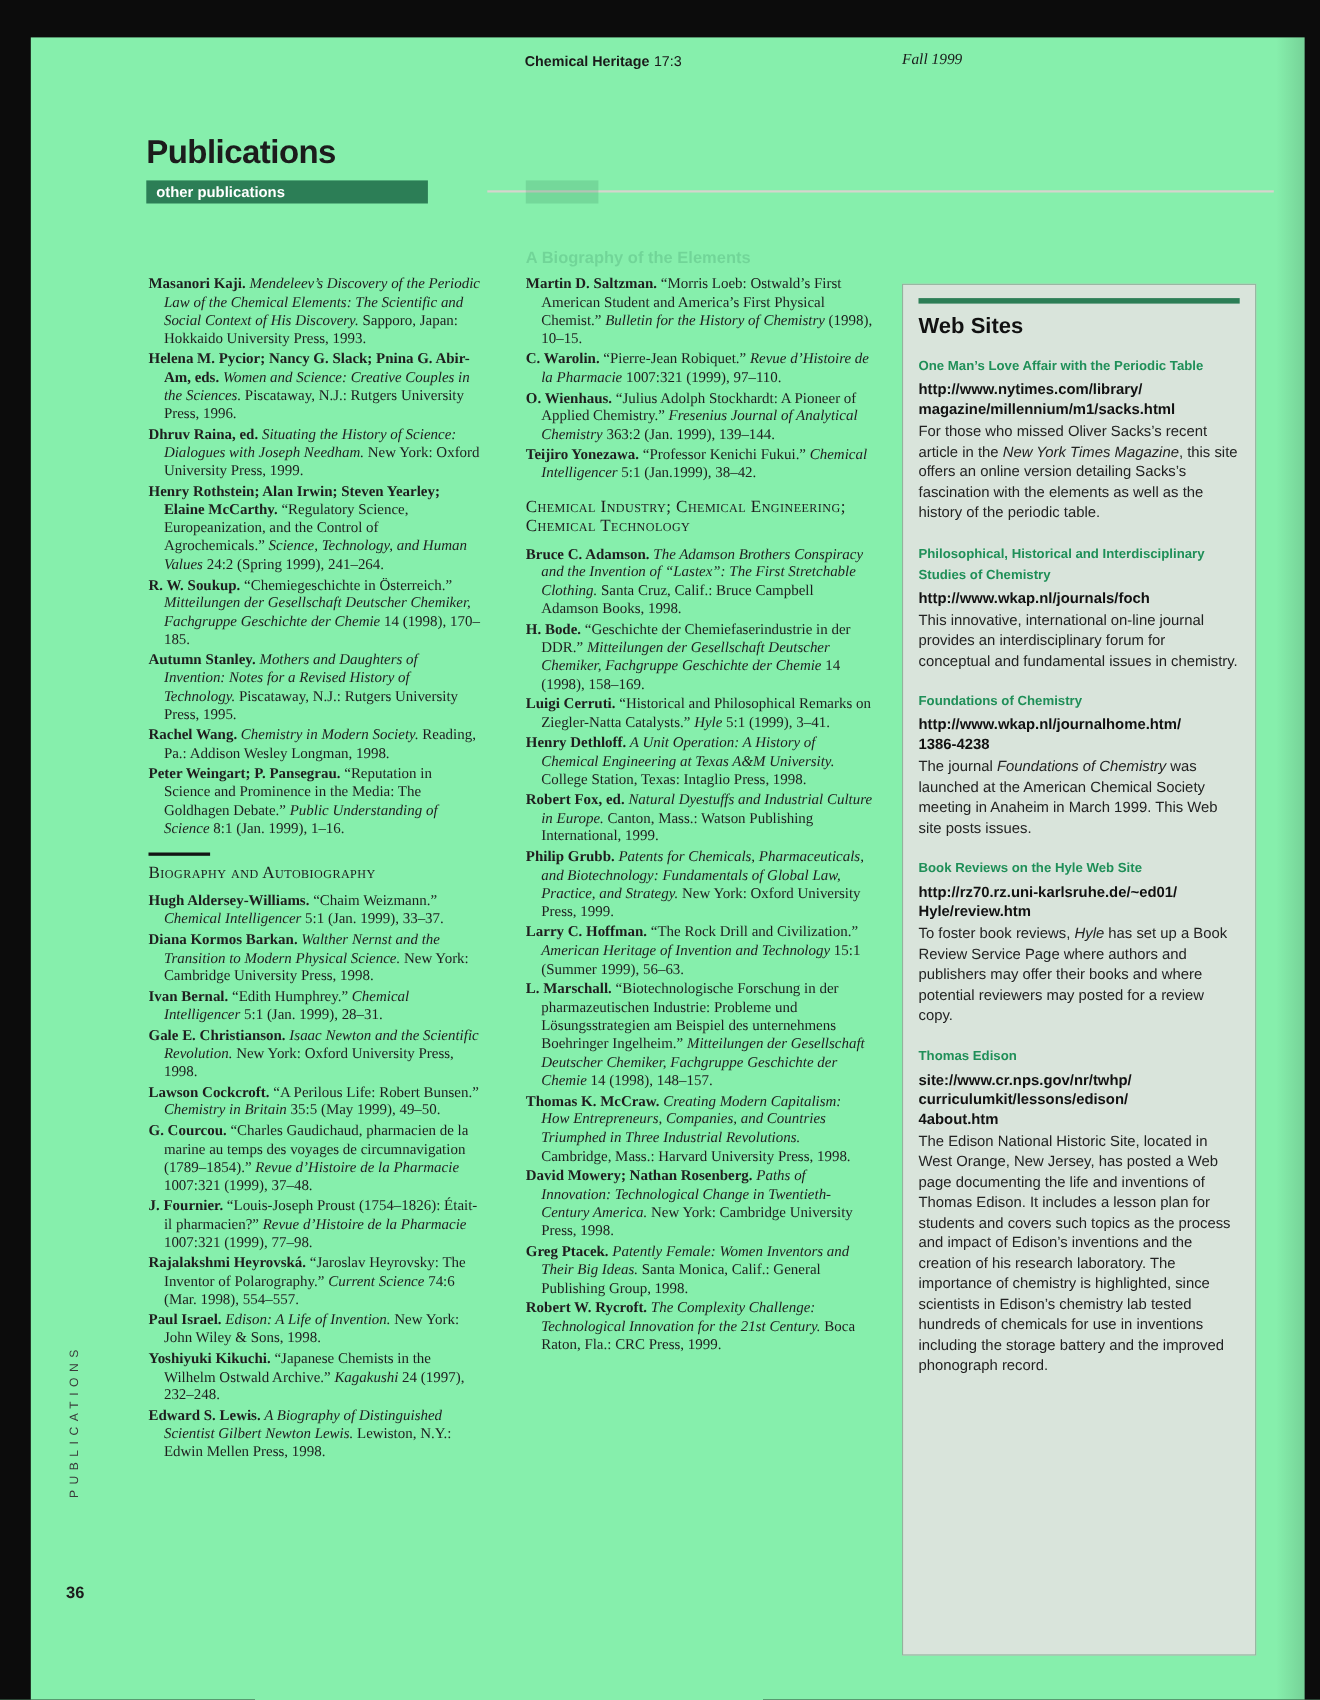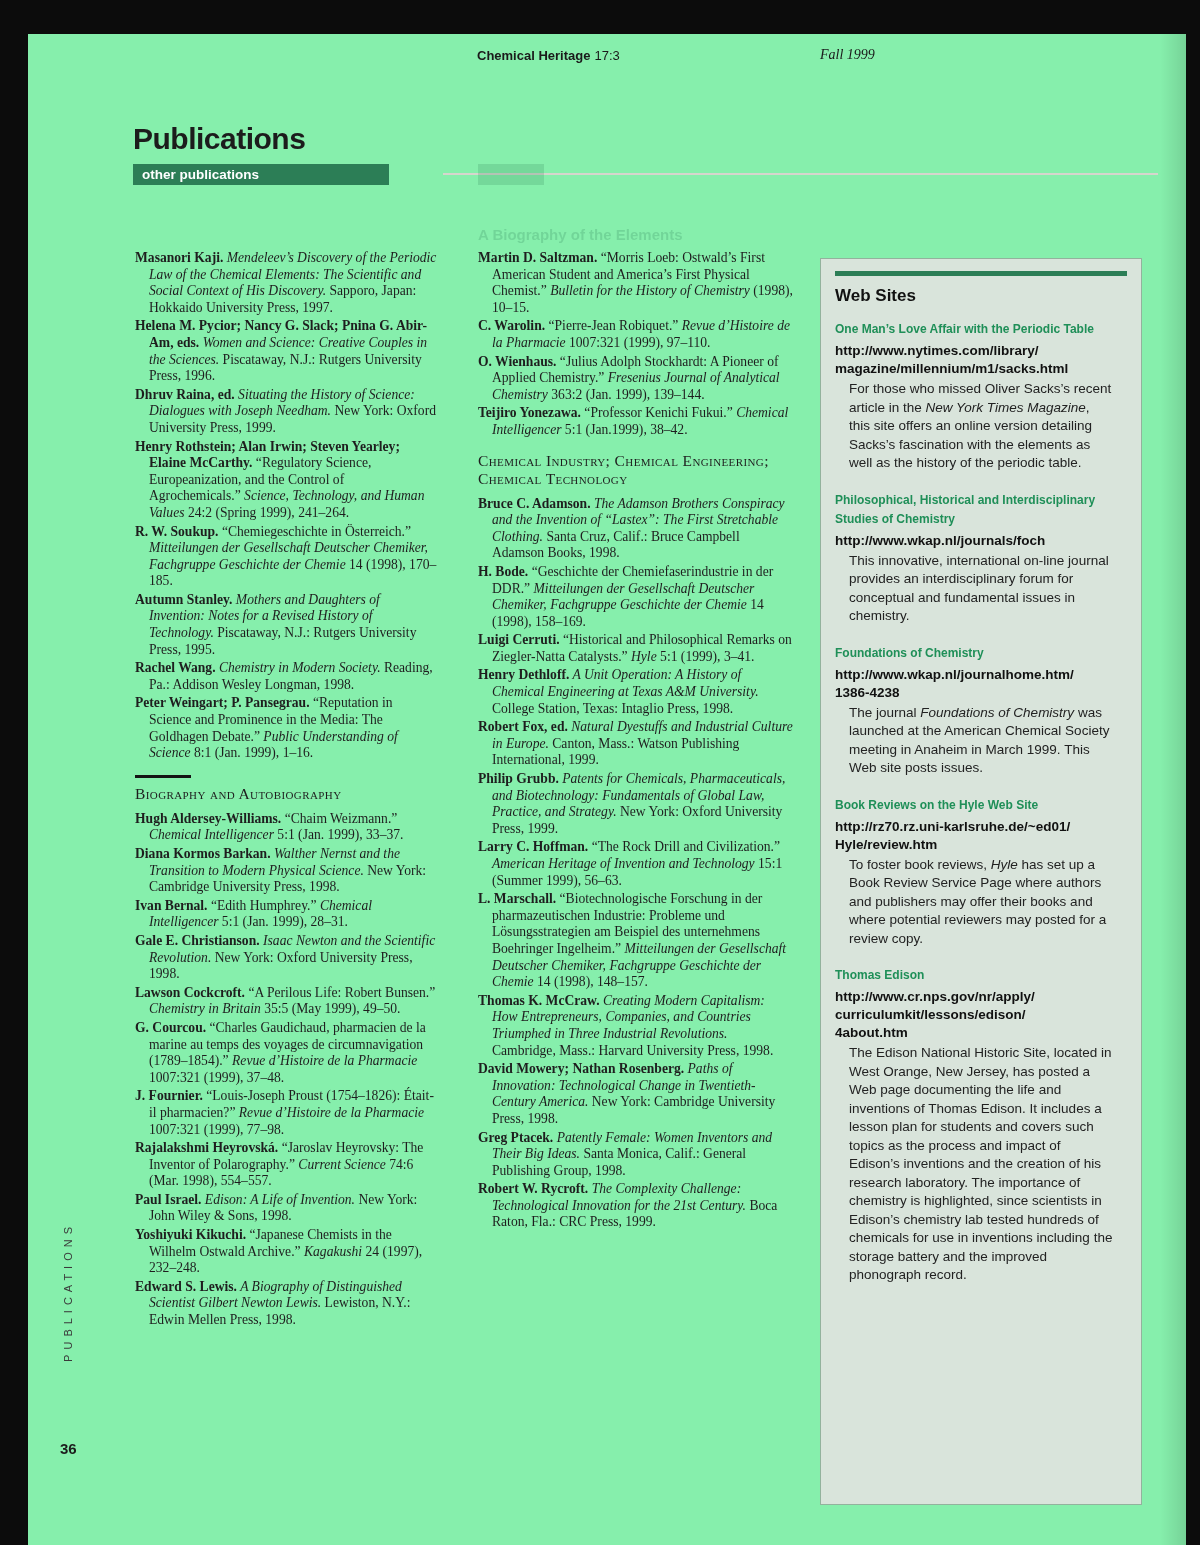--- a/index.html
+++ b/index.html
@@ -35,26 +35,26 @@
   .seg-i{font-style:italic;}
   .sec-head{margin:13px 0 8px;}
   .sec-rule{width:56px;height:3px;background:#141414;margin:0 0 7px;}
   .sec-title{font-variant:small-caps;font-size:15.5px;letter-spacing:0.4px;line-height:18px;}
 
   
   .sidebar{position:absolute;left:792px;top:224px;width:322px;height:1247px;box-sizing:border-box;
     background:#d9e4db;border:1px solid #93b29d;padding:10px 14px;
     font-family:"Liberation Sans",sans-serif;}
   .sidebar-rule{height:5px;background:#2c7e56;margin:2px 0 10px;}
-  .sidebar-heading{margin:0 0 14px;font-size:17px;font-weight:bold;color:#111;}
+  .sidebar-heading{margin:0 0 14px;font-size:20px;font-weight:bold;color:#111;}
   .web-entry{margin-bottom:18px;}
   .web-title{color:#1f8f58;font-weight:bold;font-size:12px;line-height:19px;
     margin:14px 0 3px;}
   .web-url{font-weight:bold;font-size:13.5px;line-height:18px;color:#111;word-break:break-all;}
-  .web-body{font-size:13.5px;line-height:18.5px;margin:2px 14px 0;color:#222;}
+  .web-body{font-size:13.5px;line-height:18.5px;margin:2px 0 0;color:#222;}
 
   
   .vertical-label{position:absolute;left:34px;top:1188px;writing-mode:vertical-rl;
     transform:rotate(180deg);font-family:"Liberation Sans",sans-serif;font-size:11px;
     letter-spacing:5px;color:#3a3a3a;}
   .page-number{position:absolute;left:32px;top:1406px;font-family:"Liberation Sans",sans-serif;
     font-weight:bold;font-size:15px;color:#1c1c1c;}
 </style>
 </head>
 <body>
@@ -68,21 +68,21 @@
 
   <h1 class="title">Publications</h1>
   <div class="green-tab">
     <span>other publications</span>
   </div>
   <div class="tab-rule"></div>
   <div class="ghost-bar"></div>
   <div class="ghost-heading">A Biography of the Elements</div>
 
   <div class="col col-left">
-      <p class="entry"><span class="seg-b">Masanori Kaji.</span><span class="seg-i"> Mendeleev’s Discovery of the Periodic Law of the Chemical Elements: The Scientific and Social Context of His Discovery.</span><span class="seg-r"> Sapporo, Japan: Hokkaido University Press, 1997.</span></p>
+      <p class="entry"><span class="seg-b">Masanori Kaji.</span><span class="seg-i"> Mendeleev’s Discovery of the Periodic Law of the Chemical Elements: The Scientific and Social Context of His Discovery.</span><span class="seg-r"> Sapporo, Japan: Hokkaido University Press, 1993.</span></p>
       <p class="entry"><span class="seg-b">Helena M. Pycior; Nancy G. Slack; Pnina G. Abir-Am, eds.</span><span class="seg-i"> Women and Science: Creative Couples in the Sciences.</span><span class="seg-r"> Piscataway, N.J.: Rutgers University Press, 1996.</span></p>
       <p class="entry"><span class="seg-b">Dhruv Raina, ed.</span><span class="seg-i"> Situating the History of Science: Dialogues with Joseph Needham.</span><span class="seg-r"> New York: Oxford University Press, 1999.</span></p>
       <p class="entry"><span class="seg-b">Henry Rothstein; Alan Irwin; Steven Yearley; Elaine McCarthy.</span><span class="seg-r"> “Regulatory Science, Europeanization, and the Control of Agrochemicals.”</span><span class="seg-i"> Science, Technology, and Human Values</span><span class="seg-r"> 24:2 (Spring 1999), 241–264.</span></p>
       <p class="entry"><span class="seg-b">R. W. Soukup.</span><span class="seg-r"> “Chemiegeschichte in Österreich.”</span><span class="seg-i"> Mitteilungen der Gesellschaft Deutscher Chemiker, Fachgruppe Geschichte der Chemie</span><span class="seg-r"> 14 (1998), 170–185.</span></p>
       <p class="entry"><span class="seg-b">Autumn Stanley.</span><span class="seg-i"> Mothers and Daughters of Invention: Notes for a Revised History of Technology.</span><span class="seg-r"> Piscataway, N.J.: Rutgers University Press, 1995.</span></p>
       <p class="entry"><span class="seg-b">Rachel Wang.</span><span class="seg-i"> Chemistry in Modern Society.</span><span class="seg-r"> Reading, Pa.: Addison Wesley Longman, 1998.</span></p>
       <p class="entry"><span class="seg-b">Peter Weingart; P. Pansegrau.</span><span class="seg-r"> “Reputation in Science and Prominence in the Media: The Goldhagen Debate.”</span><span class="seg-i"> Public Understanding of Science</span><span class="seg-r"> 8:1 (Jan. 1999), 1–16.</span></p>
       <div class="sec-head">
         <div class="sec-rule"></div>
         <div class="sec-title">Biography and Autobiography</div>
@@ -152,21 +152,21 @@
           <div class="web-title">Book Reviews on the Hyle Web Site</div>
           <div class="web-url">
             <div>http://rz70.rz.uni-karlsruhe.de/~ed01/</div>
             <div>Hyle/review.htm</div>
           </div>
           <p class="web-body"><span class="seg-r">To foster book reviews, </span><span class="seg-i">Hyle</span><span class="seg-r"> has set up a Book Review Service Page where authors and publishers may offer their books and where potential reviewers may posted for a review copy.</span></p>
         </div>
         <div class="web-entry">
           <div class="web-title">Thomas Edison</div>
           <div class="web-url">
-            <div>http://www.cr.nps.gov/nr/apply/</div>
+            <div>site://www.cr.nps.gov/nr/twhp/</div>
             <div>curriculumkit/lessons/edison/</div>
             <div>4about.htm</div>
           </div>
           <p class="web-body"><span class="seg-r">The Edison National Historic Site, located in West Orange, New Jersey, has posted a Web page documenting the life and inventions of Thomas Edison. It includes a lesson plan for students and covers such topics as the process and impact of Edison’s inventions and the creation of his research laboratory. The importance of chemistry is highlighted, since scientists in Edison’s chemistry lab tested hundreds of chemicals for use in inventions including the storage battery and the improved phonograph record.</span></p>
         </div>
       </div>
   </aside>
 
   <div class="vertical-label">PUBLICATIONS</div>
   <div class="page-number">36</div>

